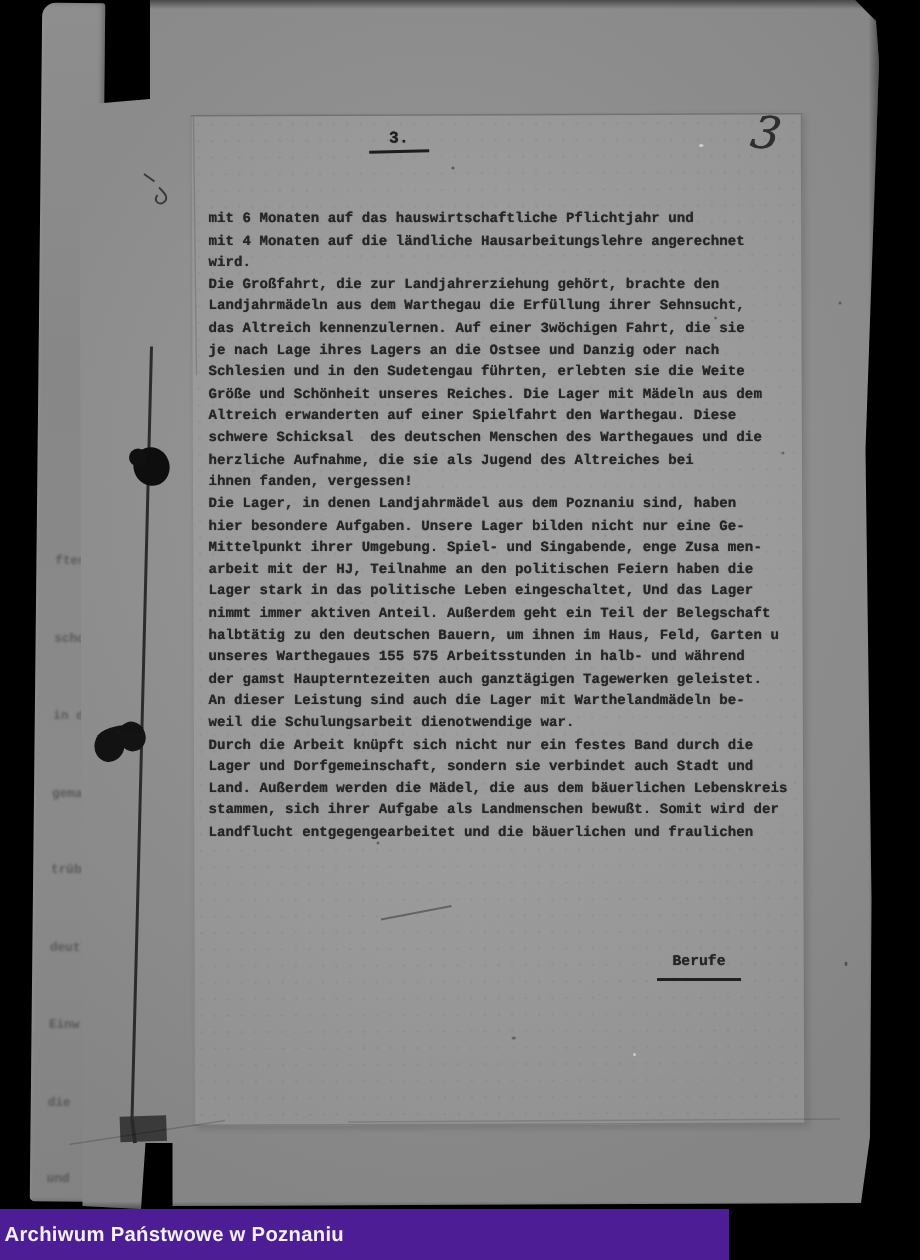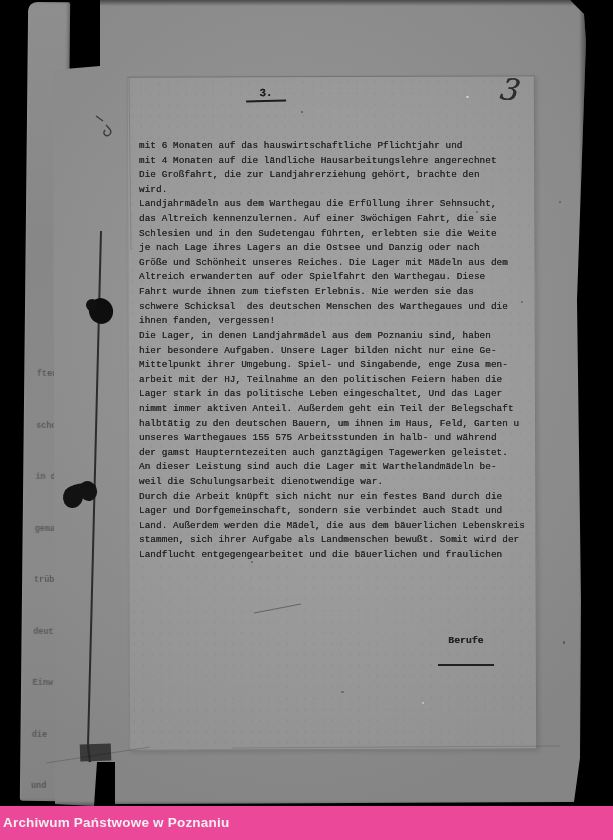--- a/index.html
+++ b/index.html
@@ -37,52 +37,52 @@
     transform:rotate(-.2deg);
   }
   .grain{position:absolute;inset:0;z-index:4;pointer-events:none;opacity:.5;
     background-image:
       radial-gradient(rgba(0,0,0,.07) 1px,transparent 1px),
       radial-gradient(rgba(255,255,255,.05) 1px,transparent 1px);
     background-size:9px 11px,13px 7px;background-position:0 0,4px 3px;}
 
   
   .tcol{position:absolute;left:139px;top:139px;width:400px;z-index:6;
-    font-family:"Liberation Mono",monospace;font-size:9.4px;font-weight:normal;
+    font-family:"Liberation Mono",monospace;font-size:9.4px;font-weight:bold;
     line-height:14.62px;color:#262626;letter-spacing:.05px;
     text-shadow:0 0 .6px rgba(10,10,10,.75);}
   .tline{white-space:pre;height:14.62px;}
   .page-no{position:absolute;left:246px;top:87px;width:40px;z-index:6;
     text-align:center;font-family:"Liberation Mono",monospace;font-size:11px;
     font-weight:bold;color:#1e1e1e;border-bottom:2.5px solid #1d1d1d;
     padding-bottom:1px;transform:rotate(-1.2deg);
     text-shadow:0 0 .6px rgba(10,10,10,.8);}
   .hand-no{position:absolute;left:501px;top:72px;z-index:6;
     font-family:"DejaVu Serif",serif;font-style:italic;font-size:30px;
     color:#2e2e2e;transform:rotate(7deg) skewX(-4deg);
     text-shadow:0 0 .5px rgba(20,20,20,.7);}
   .signature{position:absolute;left:438px;top:635px;width:56px;z-index:6;
     text-align:center;font-family:"Liberation Mono",monospace;font-size:9.8px;
     font-weight:bold;color:#242424;border-bottom:2.5px solid #202020;
-    padding-bottom:18px;text-shadow:0 0 .6px rgba(10,10,10,.75);}
+    padding-bottom:6px;text-shadow:0 0 .6px rgba(10,10,10,.75);}
 
   
   .bleed{position:absolute;left:32px;top:336px;width:34px;z-index:2;
     font-family:"Liberation Mono",monospace;font-size:8.5px;font-weight:bold;
     color:rgba(50,50,50,.55);filter:blur(.7px);line-height:26.5px;
     transform:rotate(.8deg);}
   .bleed div{height:26.5px;overflow:hidden;white-space:pre;margin-top:25px;}
 
   
   .overlay-svg{position:absolute;inset:0;z-index:5;pointer-events:none;}
   .speck{position:absolute;border-radius:50%;z-index:5;pointer-events:none;}
 
   
-  .archive-bar{position:absolute;left:0;top:806px;width:613px;height:34px;
-    background:#ec4899;z-index:8;}
+  .archive-bar{position:absolute;left:0;top:806px;width:486px;height:34px;
+    background:#4c1d95;z-index:8;}
   .archive-bar span{position:absolute;left:3px;top:9px;
     font-family:"Liberation Sans",sans-serif;font-weight:bold;
     font-size:13.5px;letter-spacing:.2px;color:#f0f0f0;}
 </style>
 </head>
 <body>
 
 <div class="under-strip"></div>
 
 <div class="bleed">
@@ -139,30 +139,30 @@
 <div class="speck" style="left:563px;top:641px;width:2px;height:3px;background:rgba(30,30,30,.5)"></div>
 <div class="speck" style="left:559px;top:201px;width:2px;height:2px;background:rgba(30,30,30,.45)"></div>
 <div class="speck" style="left:466px;top:96px;width:3px;height:2px;background:rgba(255,255,255,.55)"></div>
 
 <div class="page-no">3.</div>
 <div class="hand-no">3</div>
 
 <div class="tcol">
     <div class="tline">mit 6 Monaten auf das hauswirtschaftliche Pflichtjahr und</div>
     <div class="tline">mit 4 Monaten auf die ländliche Hausarbeitungslehre angerechnet</div>
+    <div class="tline">wird.</div>
     <div class="tline">Die Großfahrt, die zur Landjahrerziehung gehört, brachte den</div>
-    <div class="tline">wird.</div>
     <div class="tline">Landjahrmädeln aus dem Warthegau die Erfüllung ihrer Sehnsucht,</div>
     <div class="tline">das Altreich kennenzulernen. Auf einer 3wöchigen Fahrt, die sie</div>
+    <div class="tline">je nach Lage ihres Lagers an die Ostsee und Danzig oder nach</div>
     <div class="tline">Schlesien und in den Sudetengau führten, erlebten sie die Weite</div>
-    <div class="tline">je nach Lage ihres Lagers an die Ostsee und Danzig oder nach</div>
     <div class="tline">Größe und Schönheit unseres Reiches. Die Lager mit Mädeln aus dem</div>
-    <div class="tline">Altreich erwanderten auf oder Spielfahrt den Warthegau. Diese</div>
-    <div class="tline">Fahrt wurde ihnen zum tiefsten Erlebnis. Nie werden sie das</div>
+    <div class="tline">Altreich erwanderten auf einer Spielfahrt den Warthegau. Diese</div>
     <div class="tline">schwere Schicksal  des deutschen Menschen des Warthegaues und die</div>
+    <div class="tline">herzliche Aufnahme, die sie als Jugend des Altreiches bei</div>
     <div class="tline">ihnen fanden, vergessen!</div>
     <div class="tline">Die Lager, in denen Landjahrmädel aus dem Poznaniu sind, haben</div>
     <div class="tline">hier besondere Aufgaben. Unsere Lager bilden nicht nur eine Ge-</div>
     <div class="tline">Mittelpunkt ihrer Umgebung. Spiel- und Singabende, enge Zusa men-</div>
     <div class="tline">arbeit mit der HJ, Teilnahme an den politischen Feiern haben die</div>
     <div class="tline">Lager stark in das politische Leben eingeschaltet, Und das Lager</div>
     <div class="tline">nimmt immer aktiven Anteil. Außerdem geht ein Teil der Belegschaft</div>
     <div class="tline">halbtätig zu den deutschen Bauern, um ihnen im Haus, Feld, Garten u</div>
     <div class="tline">unseres Warthegaues 155 575 Arbeitsstunden in halb- und während</div>
     <div class="tline">der gamst Haupterntezeiten auch ganztägigen Tagewerken geleistet.</div>

